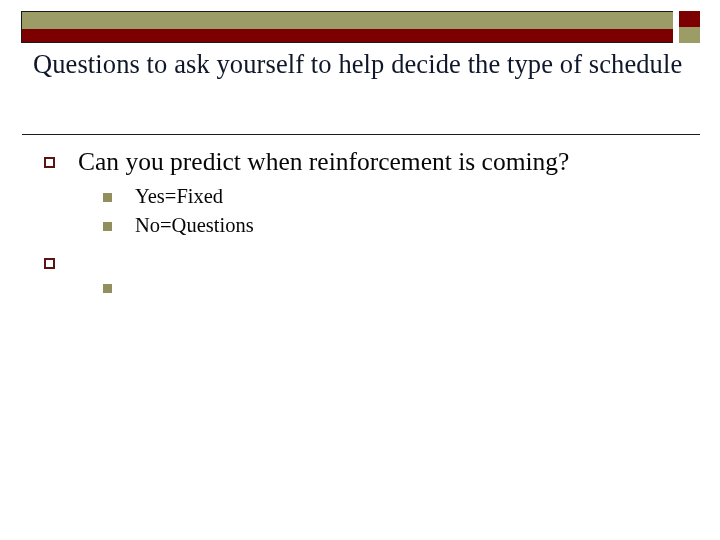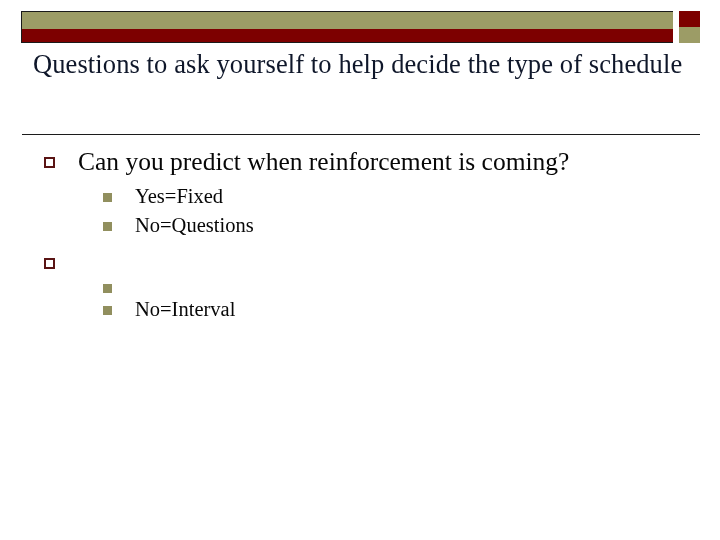--- a/index.html
+++ b/index.html
@@ -181,19 +181,15 @@
     </div>
   </div>
 
   <div class="l1">
     <span class="l1-bullet"></span>
   </div>
   <div class="l2-group">
     <div class="l2">
       <span class="l2-bullet"></span>
     </div>
-    <div class="l2">
-      <span class="l2-bullet"></span>
-      <span class="l2-text">No=Interval</span>
-    </div>
   </div>
 
 </div>
 
 </body></html>

